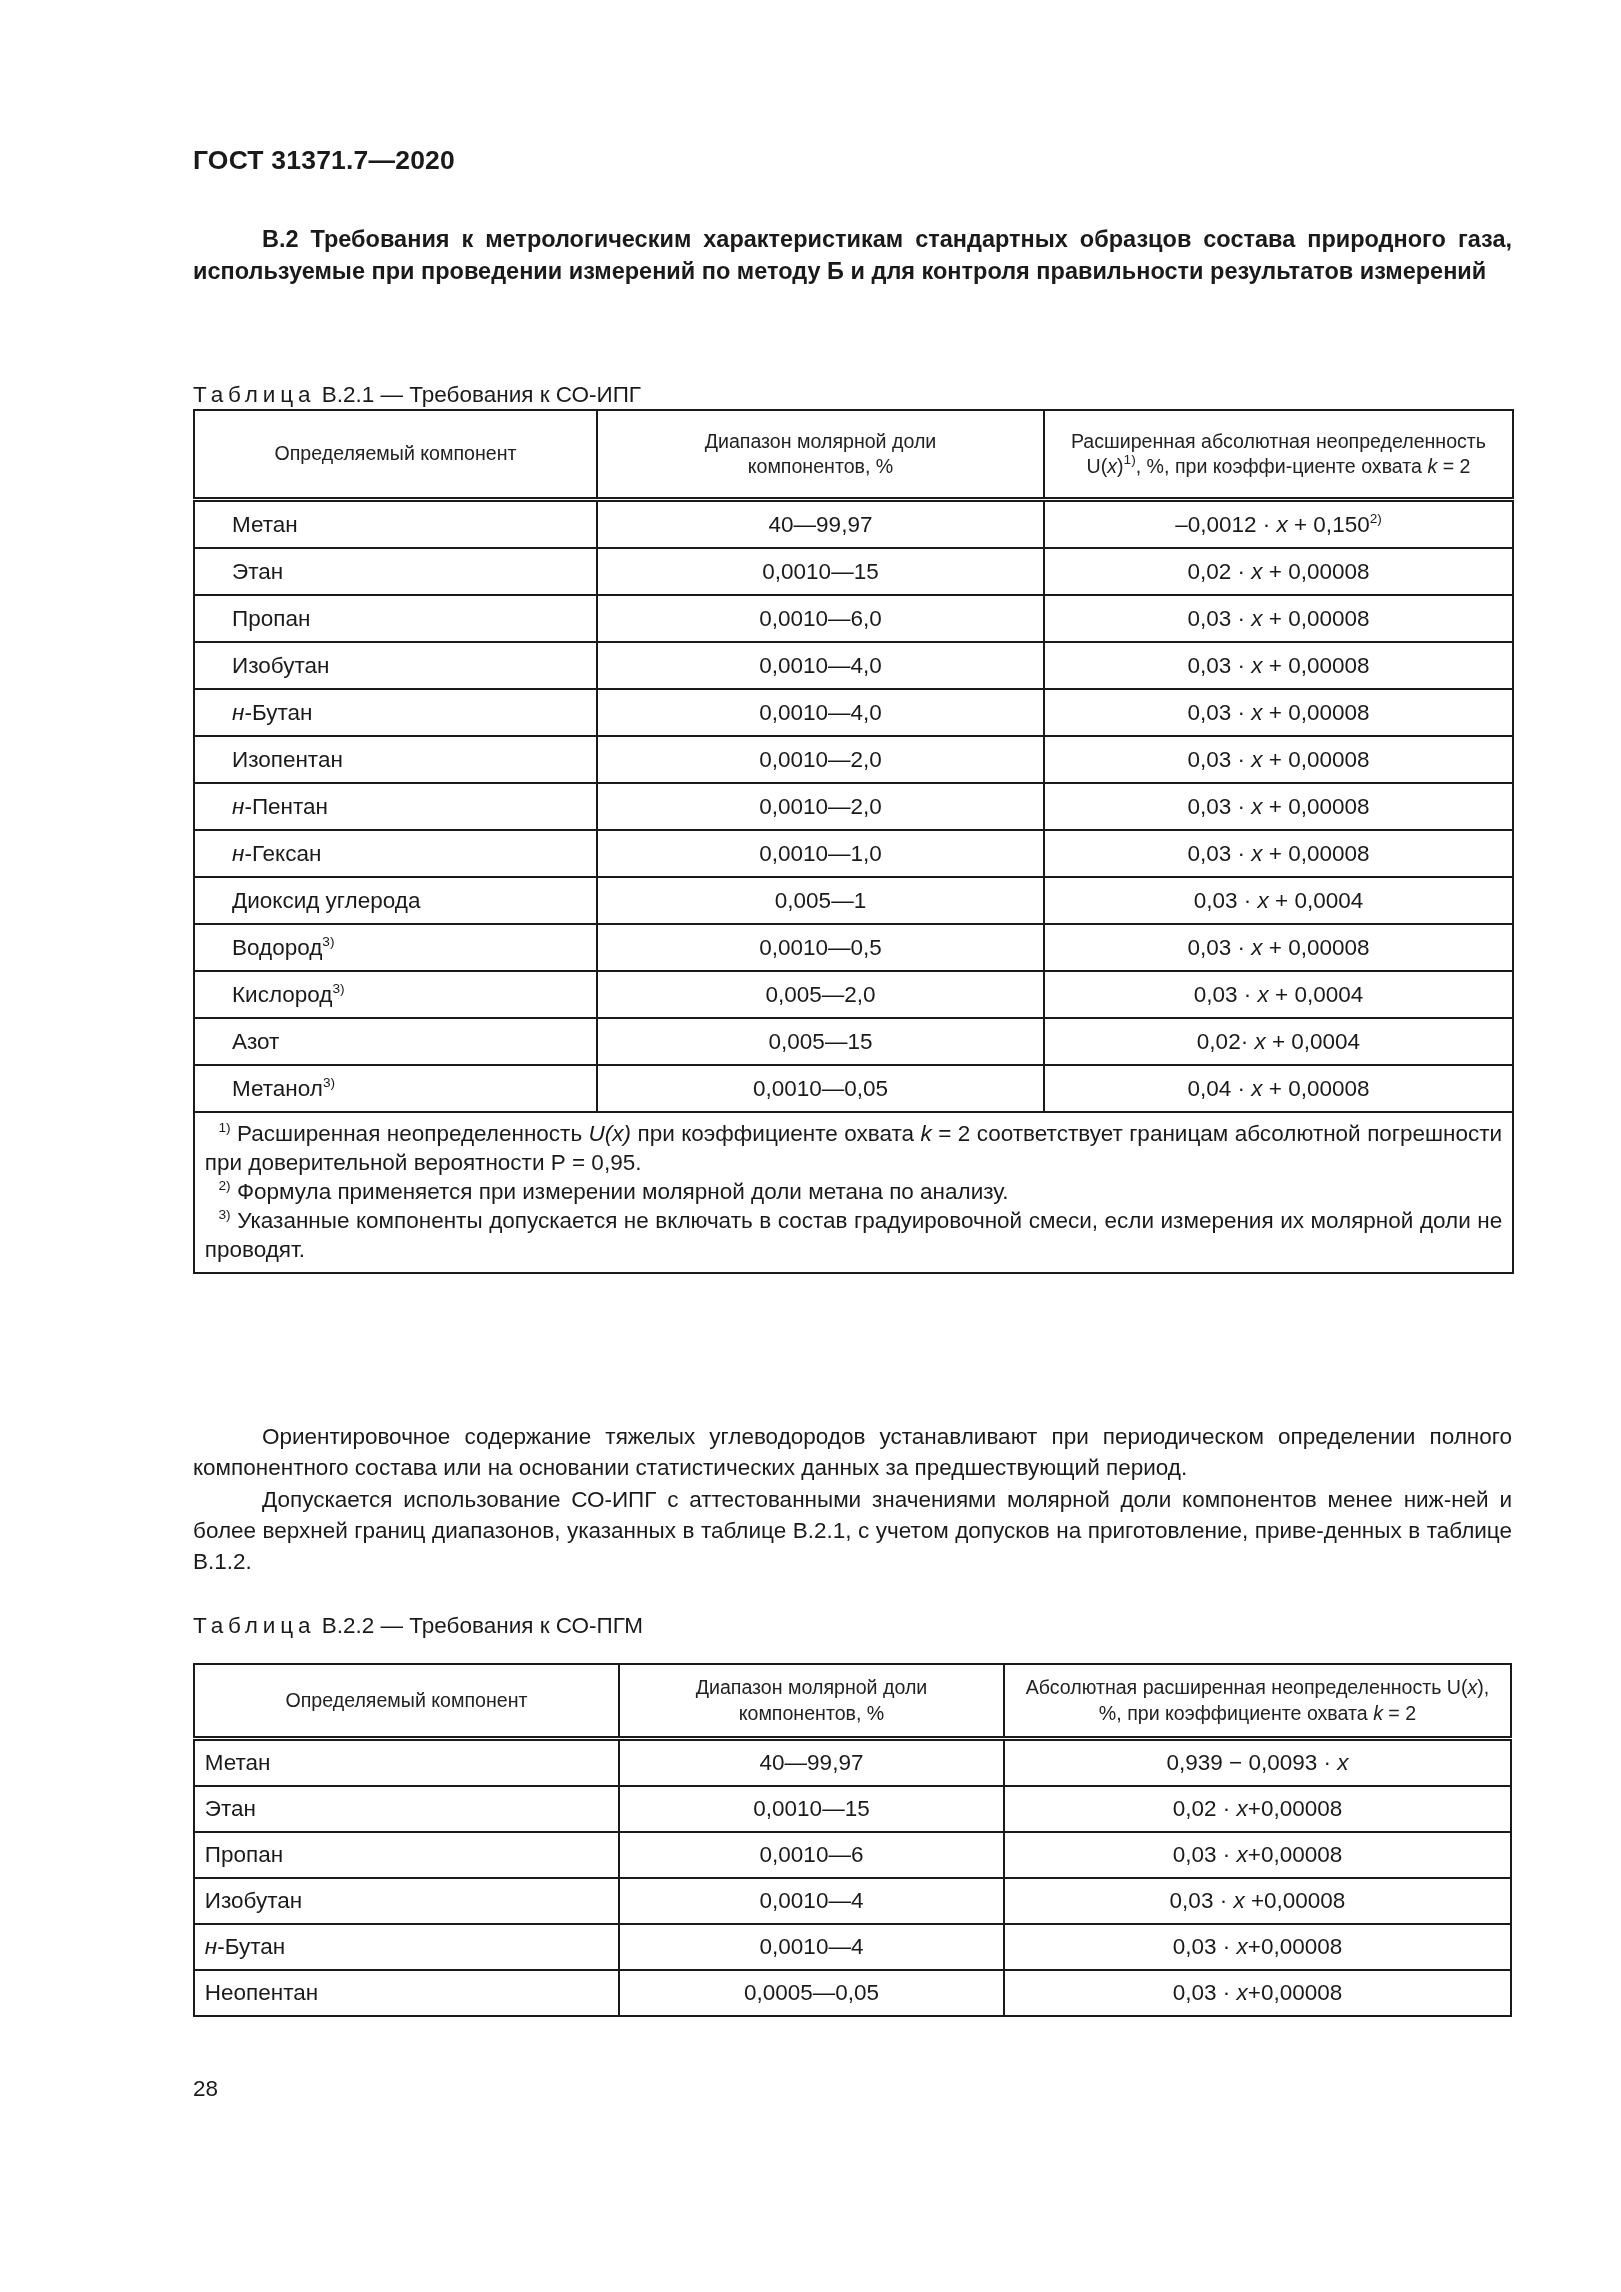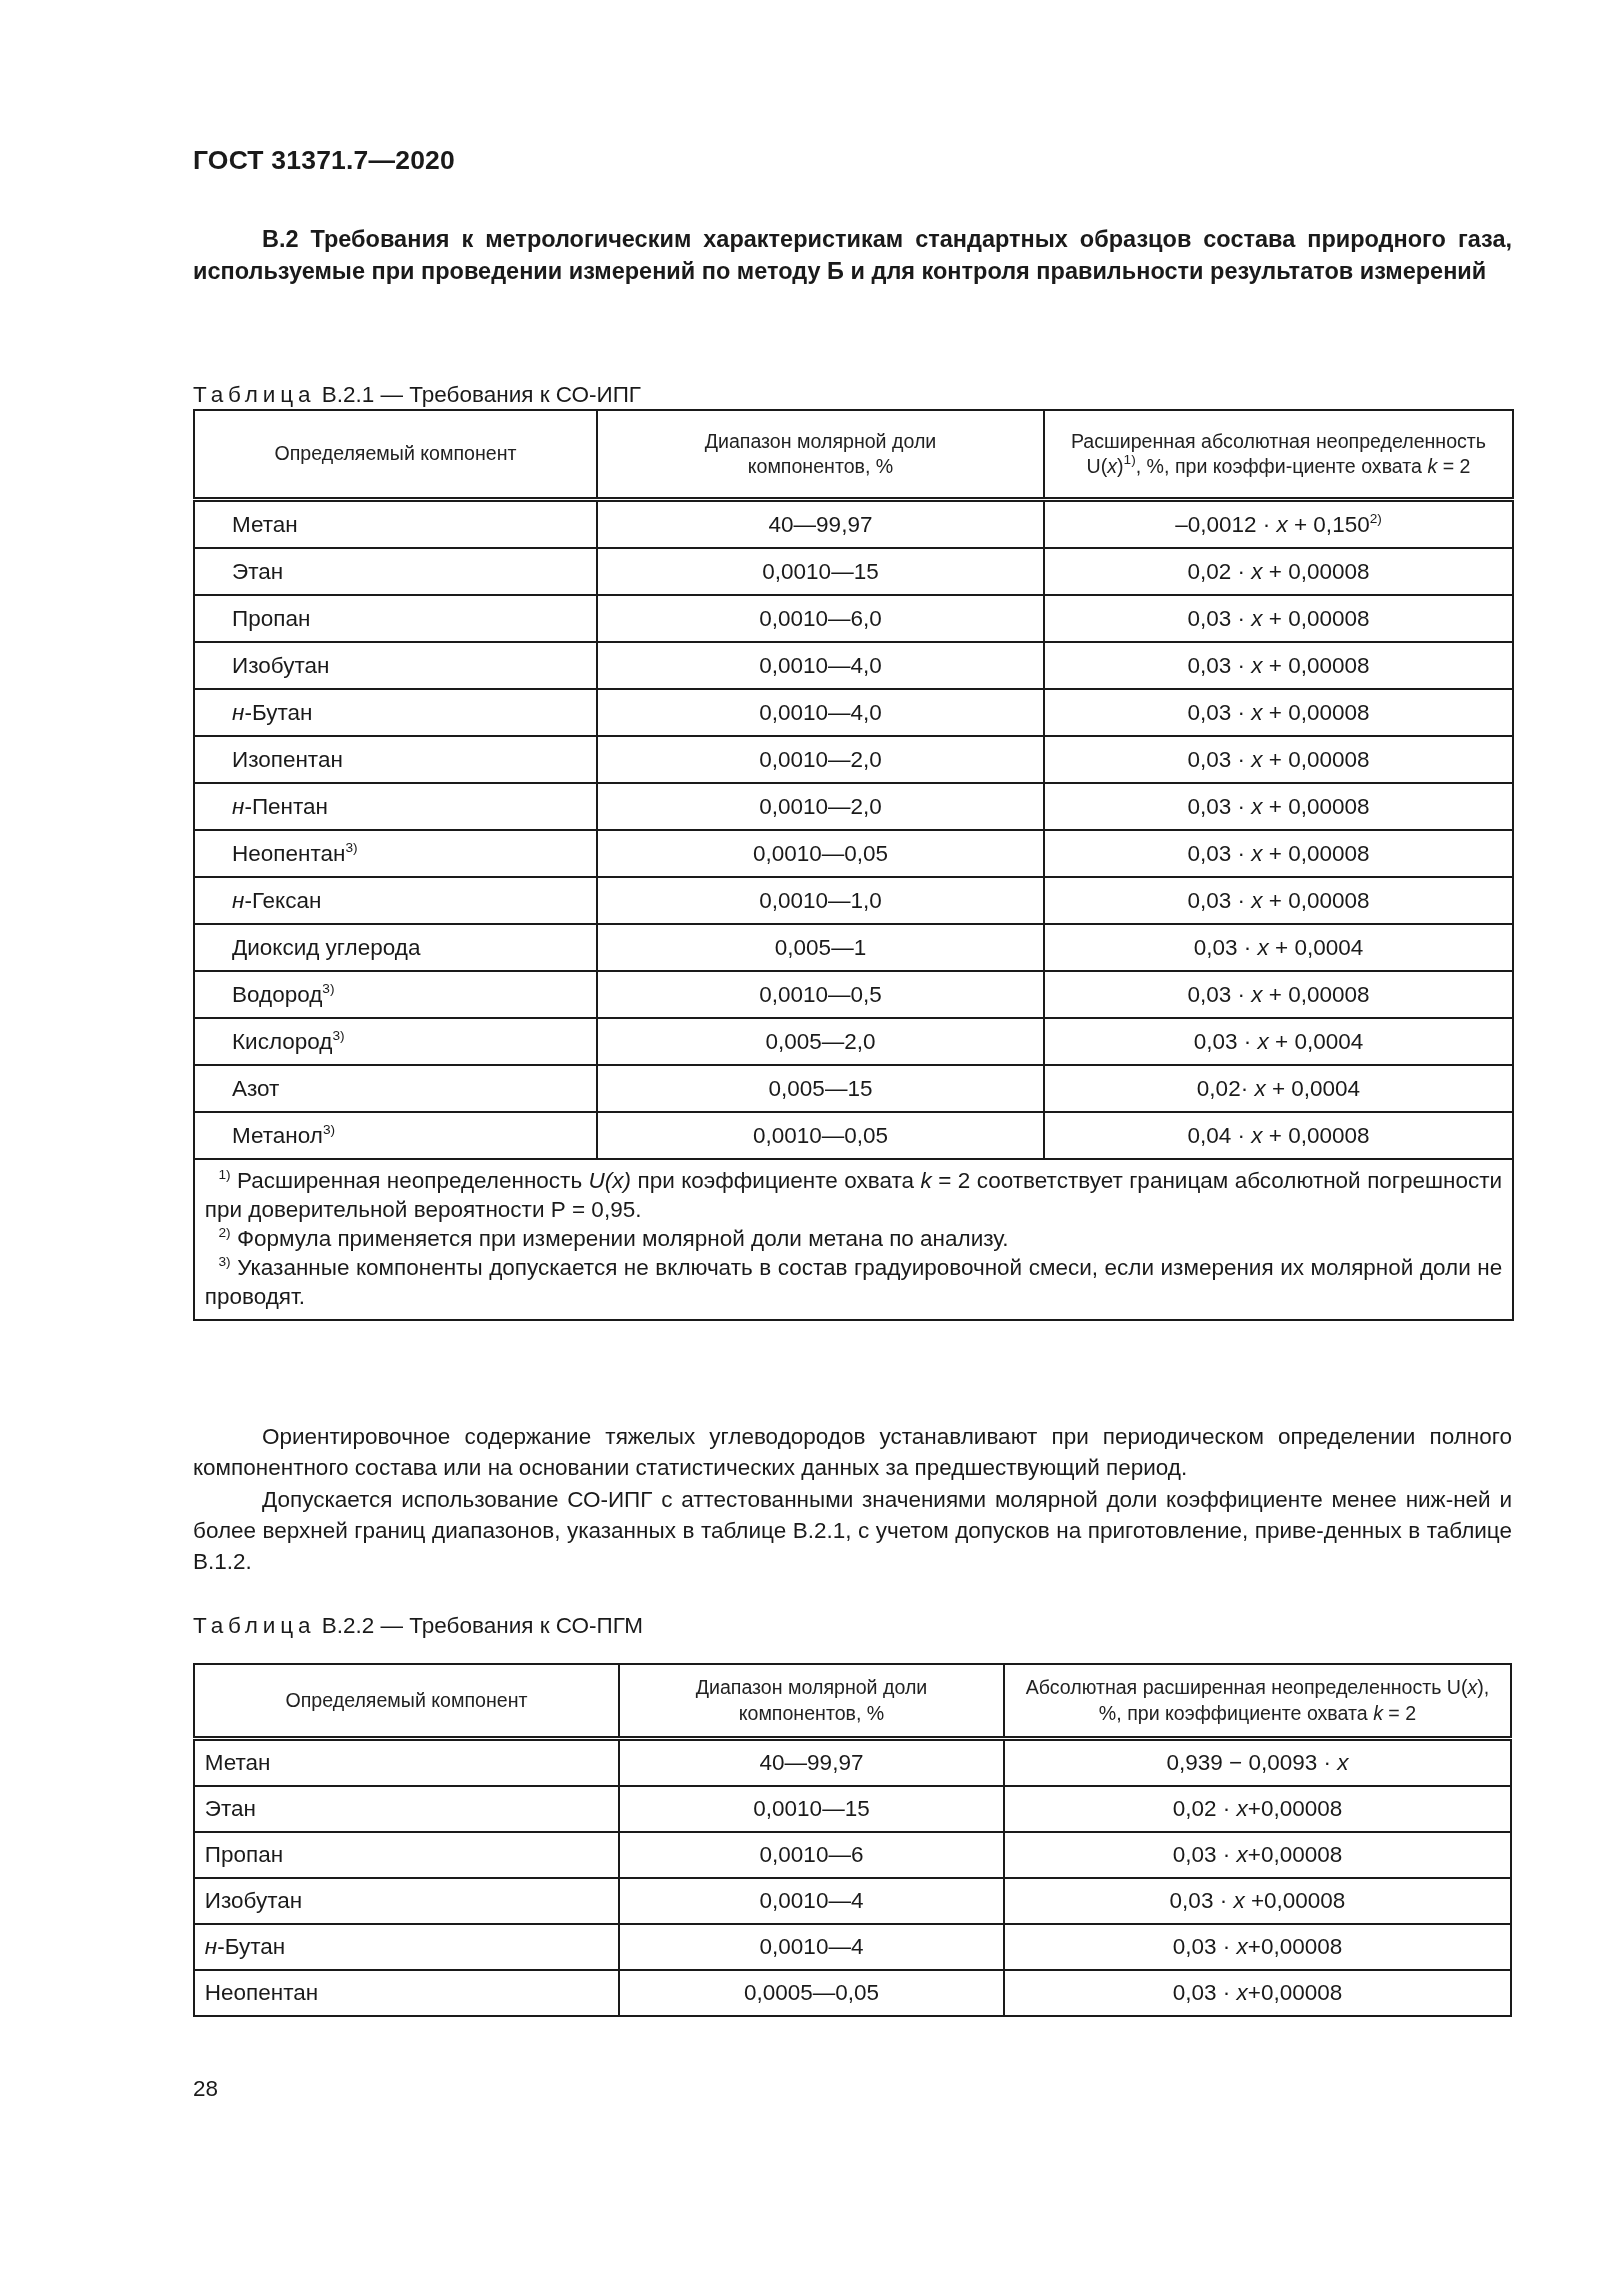--- a/index.html
+++ b/index.html
@@ -92,25 +92,20 @@
         <td class="name"><span>Изопентан</span></td>
         <td class="val">0,0010—2,0</td>
         <td class="val"><span>0,03 · </span><span class="it">x</span><span> + 0,00008</span></td>
       </tr>
       <tr>
         <td class="name"><span class="it">н</span><span>-Пентан</span></td>
         <td class="val">0,0010—2,0</td>
         <td class="val"><span>0,03 · </span><span class="it">x</span><span> + 0,00008</span></td>
       </tr>
       <tr>
-        <td class="name"><span>Неопентан</span><sup>3)</sup></td>
-        <td class="val">0,0010—0,05</td>
-        <td class="val"><span>0,03 · </span><span class="it">x</span><span> + 0,00008</span></td>
-      </tr>
-      <tr>
         <td class="name"><span class="it">н</span><span>-Гексан</span></td>
         <td class="val">0,0010—1,0</td>
         <td class="val"><span>0,03 · </span><span class="it">x</span><span> + 0,00008</span></td>
       </tr>
       <tr>
         <td class="name"><span>Диоксид углерода</span></td>
         <td class="val">0,005—1</td>
         <td class="val"><span>0,03 · </span><span class="it">x</span><span> + 0,0004</span></td>
       </tr>
       <tr>
@@ -139,21 +134,21 @@
       <td colspan="3" class="notes" id="t1-notes">
           <span class="note-line"><span class="note-indent"></span><sup>1)</sup><span> Расширенная неопределенность </span><span class="it">U(x)</span><span> при коэффициенте охвата </span><span class="it">k</span><span> = 2 соответствует границам абсолютной погрешности при доверительной вероятности Р = 0,95.</span></span>
           <span class="note-line"><span class="note-indent"></span><sup>2)</sup><span>  Формула применяется при измерении молярной доли метана по анализу.</span></span>
           <span class="note-line"><span class="note-indent"></span><sup>3)</sup><span> Указанные компоненты допускается не включать в состав градуировочной смеси, если измерения их молярной доли не проводят.</span></span>
         </td>
     </tr>
   </tfoot>
 </table>
 
 <div class="abs para p1">Ориентировочное содержание тяжелых углеводородов устанавливают при периодическом определении полного компонентного состава или на основании статистических данных за предшествующий период.</div>
-<div class="abs para p2">Допускается использование СО-ИПГ с аттестованными значениями молярной доли коэффициенте менее ниж-ней и более верхней границ диапазонов, указанных в таблице В.2.1, с учетом допусков на приготовление, приве-денных в таблице В.1.2.</div>
+<div class="abs para p2">Допускается использование СО-ИПГ с аттестованными значениями молярной доли компонентов менее ниж-ней и более верхней границ диапазонов, указанных в таблице В.2.1, с учетом допусков на приготовление, приве-денных в таблице В.1.2.</div>
 
 <div class="abs caption cap2">
   <span class="spaced">Таблица</span>
   <span>В.2.2 — Требования к СО-ПГМ</span>
 </div>
 
 <table class="t2">
   <colgroup>
     <col style="width:425px">
     <col style="width:385px">

